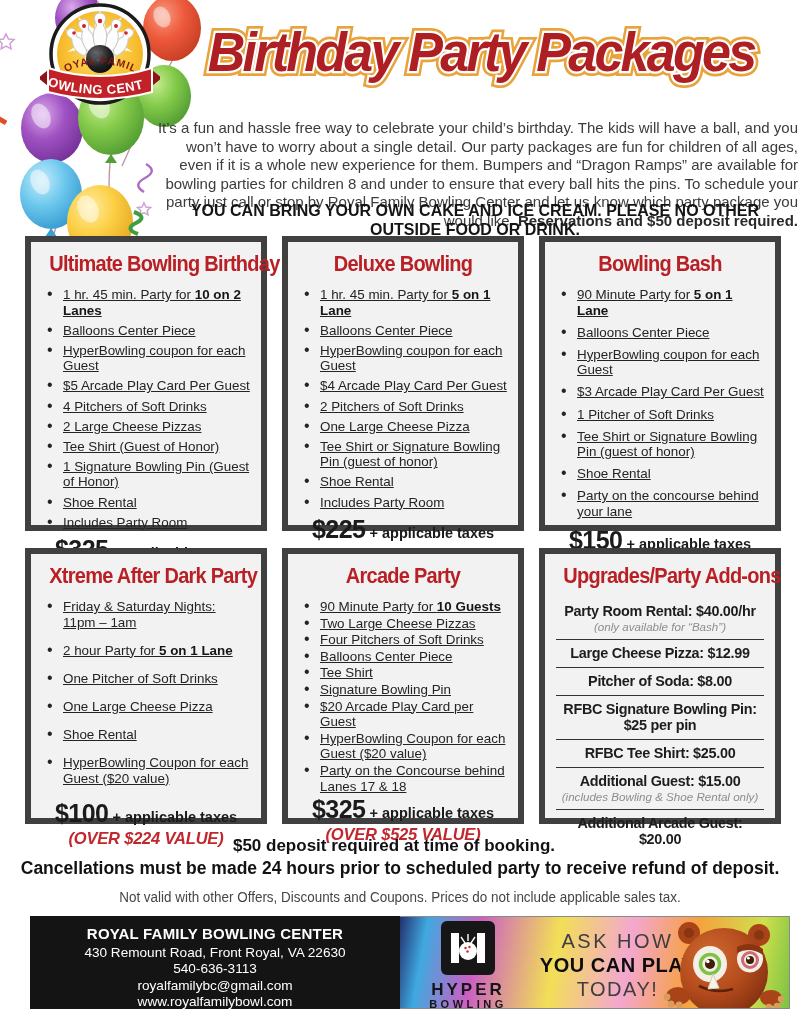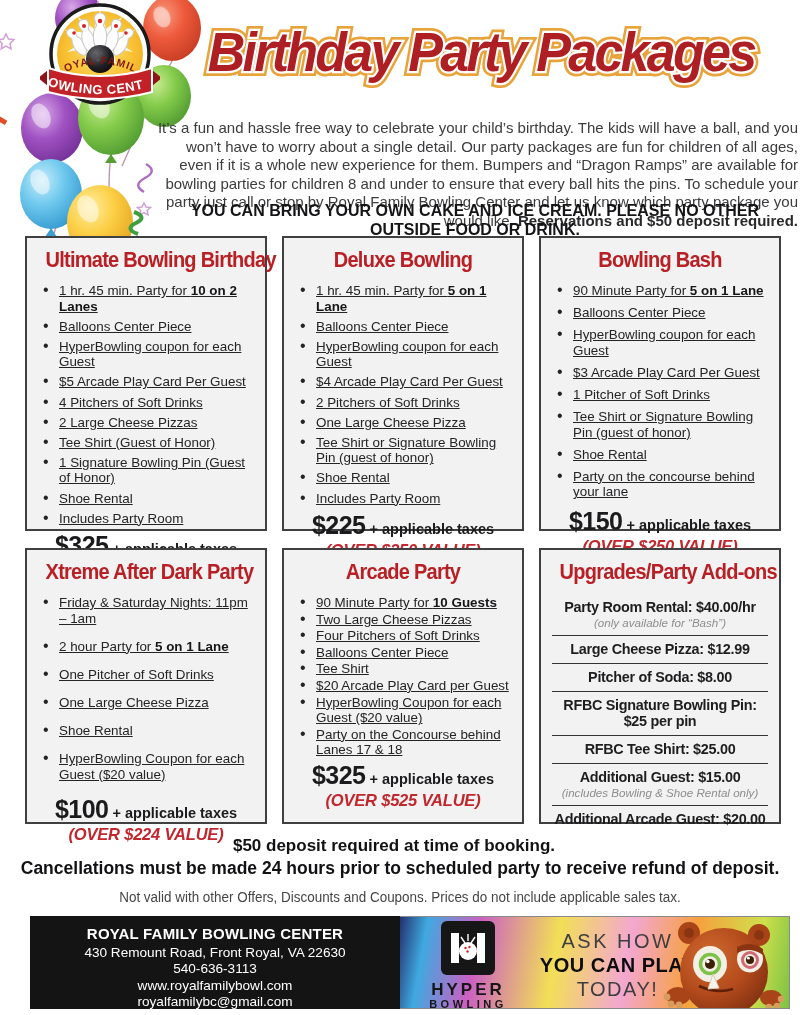--- a/index.html
+++ b/index.html
@@ -18,21 +18,21 @@
   .layer-front{color:#ae1f24;}
 
   .intro{position:absolute;left:152px;top:104px;width:646px;z-index:3;text-align:right;
          font-size:15px;line-height:18.6px;color:#3c3c3e;}
   .intro b{color:#2a2a2c;}
   .cake-notice{position:absolute;left:152px;top:201px;width:646px;z-index:3;text-align:center;
          font-weight:bold;font-size:16.5px;color:#151517;transform:scaleX(0.97);}
 
   
   .box{position:absolute;width:242px;box-sizing:border-box;background:#f2f2f2;
-       border:2px solid #404040;padding:8px 11px 9px;display:flex;flex-direction:column;}
+       border:6px solid #404040;padding:8px 11px 9px;display:flex;flex-direction:column;}
   .pos-0{left:25px;top:236px;height:295px}
   .pos-1{left:282px;top:236px;height:295px}
   .pos-2{left:539px;top:236px;height:295px}
   .pos-3{left:25px;top:548px;height:276px}
   .pos-4{left:282px;top:548px;height:276px}
   .pos-5{left:539px;top:548px;height:276px}
 
   .box-title{margin:2px 0 7px;text-align:center;color:#b92025;font-weight:bold;
       font-size:21.5px;letter-spacing:-0.8px;transform:scaleX(0.93);white-space:nowrap;}
   ul.features{list-style:none;margin:3px 0 0;padding:0 0 0 4px;flex:1;}
@@ -284,20 +284,21 @@
         <div class="value-row">(OVER $224 VALUE)</div>
       </section>
       <section class="box pos-4 space-tight">
         <h2 class="box-title">Arcade Party</h2>
         <ul class="features">
           <li class="feature"><span>90 Minute Party for </span><b>10 Guests</b></li>
           <li class="feature"><span>Two Large Cheese Pizzas</span></li>
           <li class="feature"><span>Four Pitchers of Soft Drinks</span></li>
           <li class="feature"><span>Balloons Center Piece</span></li>
           <li class="feature"><span>Tee Shirt</span></li>
+          <li class="feature"><span>Signature Bowling Pin</span></li>
           <li class="feature"><span>$20 Arcade Play Card per Guest</span></li>
           <li class="feature"><span>HyperBowling Coupon for each Guest ($20 value)</span></li>
           <li class="feature"><span>Party on the Concourse behind Lanes 17 &amp; 18</span></li>
         </ul>
         <div class="price-row"><span class="price-amount">$325</span><span class="price-suffix"> + applicable taxes</span></div>
         <div class="value-row">(OVER $525 VALUE)</div>
       </section>
     </div>
 
   <section class="box pos-5">
@@ -331,22 +332,22 @@
 
   <div class="deposit-1">$50 deposit required at time of booking.</div>
   <div class="deposit-2">Cancellations must be made 24 hours prior to scheduled party to receive refund of deposit.</div>
   <div class="disclaimer">Not valid with other Offers, Discounts and Coupons. Prices do not include applicable sales tax.</div>
 
   <div class="bottom-bar">
     <div class="contact-box">
       <div class="contact-name">ROYAL FAMILY BOWLING CENTER</div>
       <div class="contact-line">430 Remount Road, Front Royal, VA 22630</div>
       <div class="contact-line">540-636-3113</div>
+      <a class="contact-line">royalfamilybc@gmail.com</a>
       <a class="contact-line">www.royalfamilybowl.com</a>
-      <a class="contact-line">royalfamilybc@gmail.com</a>
     </div>
     <div class="promo-banner">
       <div class="hyper-logo">
         <svg width="54" height="54" viewBox="0 0 54 54">
           <rect x="0" y="0" width="54" height="54" rx="6" fill="#161616"></rect>
           <rect x="10" y="12" width="8" height="30" fill="#ffffff"></rect>
           <rect x="36" y="12" width="8" height="30" fill="#ffffff"></rect>
           <g stroke="#ffffff" stroke-width="1.4">
               <path d="M20 16 L24 22"></path>
               <path d="M27 13 L27 20"></path>

